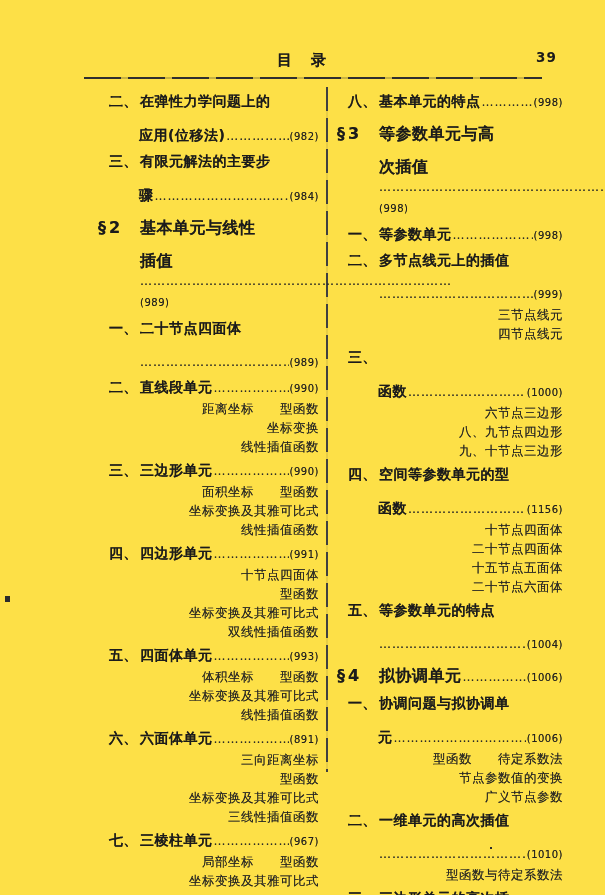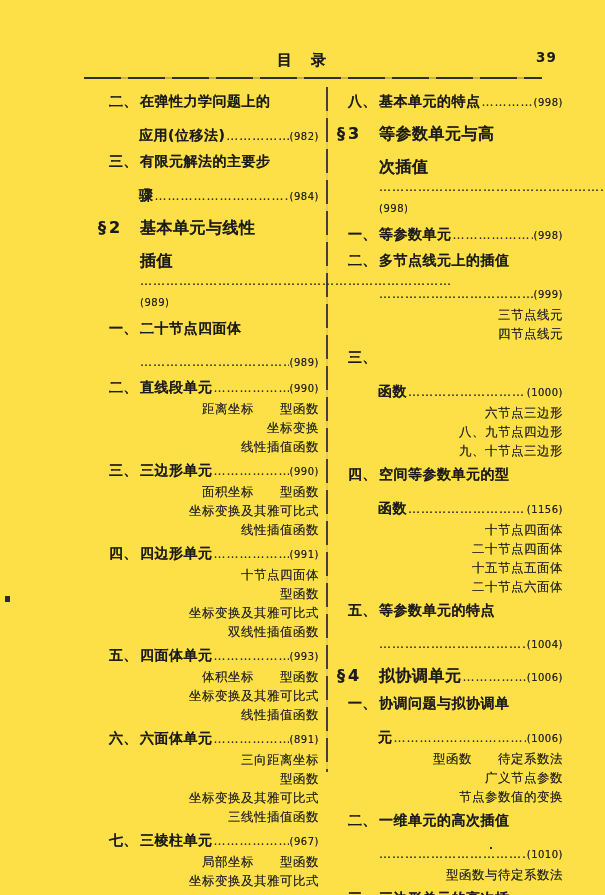--- a/index.html
+++ b/index.html
@@ -305,24 +305,24 @@
       <div class="line t-cont">
         <span class="txt">元</span>
         <span class="dots">………………………………………………………………</span>
         <span class="pg">(1006)</span>
       </div>
       <div class="line t-sub">
         <span class="txt">型函数</span>
         <span class="txt2">待定系数法</span>
       </div>
       <div class="line t-sub">
+        <span class="txt">节点参数值的变换</span>
+      </div>
+      <div class="line t-sub">
         <span class="txt">广义节点参数</span>
-      </div>
-      <div class="line t-sub">
-        <span class="txt">节点参数值的变换</span>
       </div>
       <div class="line t-item">
         <span class="lbl">二、</span>
         <span class="txt">一维单元的高次插值</span>
       </div>
       <div class="line t-cont">
         <span class="txt"></span>
         <span class="dots">………………………………………………………………</span>
         <span class="pg">(1010)</span>
       </div>

